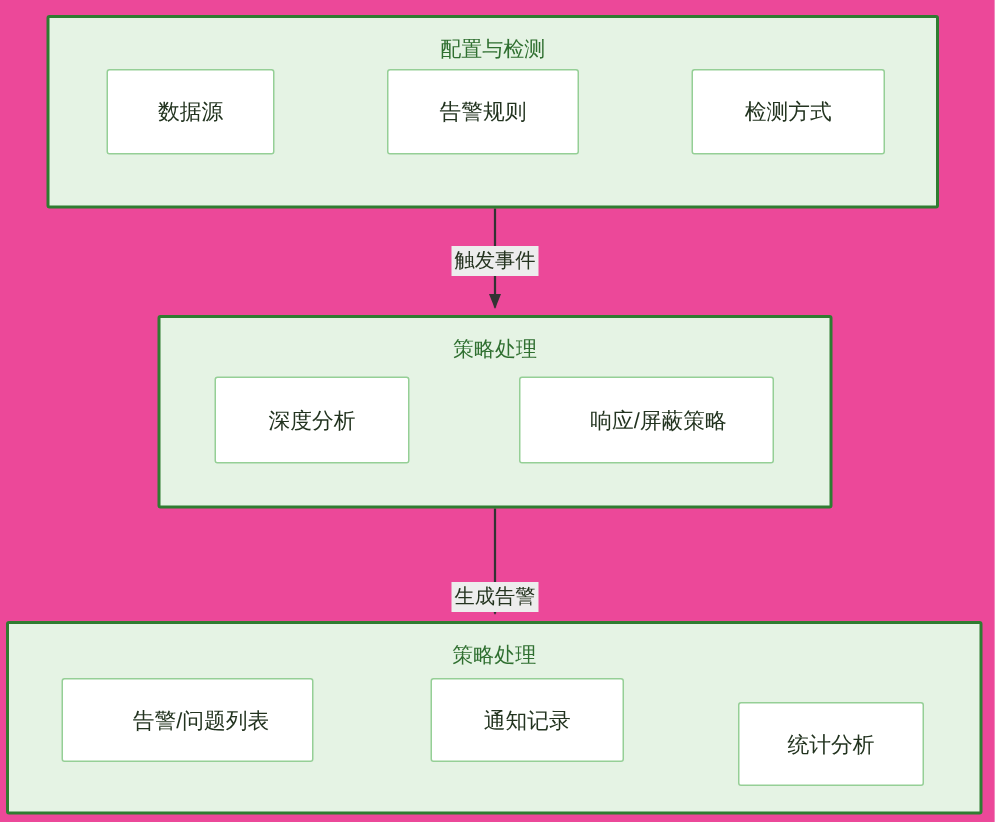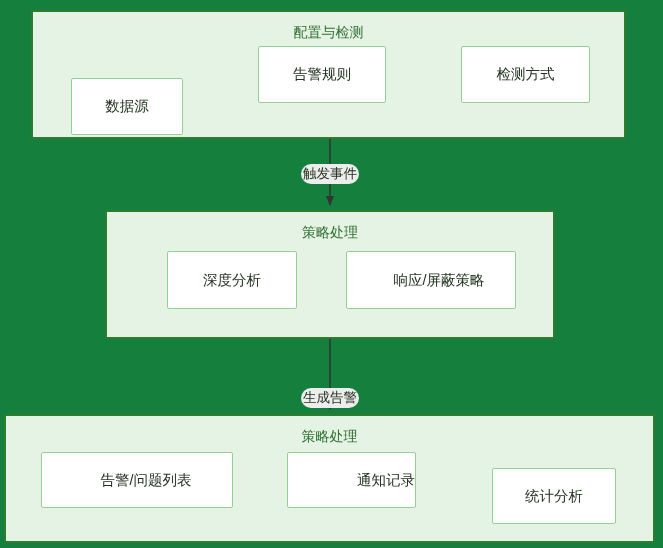--- a/index.html
+++ b/index.html
@@ -11,21 +11,21 @@
   body {
     width: 663px;
     height: 548px;
     overflow: hidden;
     font-family: "Liberation Sans", "DejaVu Sans", sans-serif;
   }
   #diagram {
     position: relative;
     width: 663px;
     height: 548px;
-    background: #15803d;
+    background: #ec4899;
   }
   
   .cluster {
     position: absolute;
     box-sizing: border-box;
     background: #e5f3e4;
     border: 2px solid #2f7c31;
     border-radius: 2px;
   }
   .cluster-title {
@@ -75,21 +75,20 @@
   .edge-label {
     position: absolute;
     background: #ededed;
     color: #24331f;
     font-size: 13.5px;
     line-height: 18px;
     padding: 1px 2px;
     white-space: nowrap;
     transform: translateX(-50%);
     text-align: center;
-    border-radius: 10px;
   }
 </style>
 </head>
 <body>
 
 <div id="diagram">
 
   <svg id="edges" viewBox="0 0 663 548">
     <defs>
       <marker id="arrowDark" markerWidth="10" markerHeight="8" refX="9" refY="4" orient="auto" markerUnits="userSpaceOnUse">
@@ -111,50 +110,50 @@
     <path class="edge-path" d="M330,339 L330,409" marker-end="url(#arrowDark)"></path>
 
     <path class="edge-path" d="M213,480 L281,480" marker-end="url(#arrowDark)"></path>
 
     <path class="edge-path" d="M416,480 L486,480" marker-end="url(#arrowDark)"></path>
   </svg>
 
   <div class="cluster" style="left:31px; top:10px; width:595px; height:129px;">
     <div class="cluster-title" style="top:12px;">配置与检测</div>
   </div>
-  <div class="node" style="left:71px; top:46px; width:112px; height:57px;margin-top:32px;">
+  <div class="node" style="left:71px; top:46px; width:112px; height:57px;">
     <span>数据源</span>
   </div>
   <div class="node" style="left:461px; top:46px; width:129px; height:57px;">
     <span>检测方式</span>
   </div>
   <div class="node" style="left:258px; top:46px; width:128px; height:57px;">
     <span>告警规则</span>
   </div>
 
   <div class="edge-label" style="left:330px; top:164px;">触发事件</div>
 
   <div class="cluster" style="left:105px; top:210px; width:450px; height:129px;">
     <div class="cluster-title" style="top:12px;">策略处理</div>
   </div>
-  <div class="node" style="left:143px; top:251px; width:130px; height:58px;margin-left:24px;">
+  <div class="node" style="left:143px; top:251px; width:130px; height:58px;">
     <span>深度分析</span>
   </div>
   <div class="node" style="left:346px; top:251px; width:170px; height:58px;padding-left:16px;">
     <span>响应/屏蔽策略</span>
   </div>
 
   <div class="edge-label" style="left:330px; top:388px;">生成告警</div>
 
   <div class="cluster" style="left:4px; top:414px; width:651px; height:129px;">
     <div class="cluster-title" style="top:12px;">策略处理</div>
   </div>
-  <div class="node" style="left:41px; top:452px; width:192px; height:56px;padding-left:18px;">
+  <div class="node" style="left:41px; top:452px; width:168px; height:56px;padding-left:18px;">
     <span>告警/问题列表</span>
   </div>
-  <div class="node" style="left:287px; top:452px; width:129px; height:56px;justify-content:flex-end;">
+  <div class="node" style="left:287px; top:452px; width:129px; height:56px;">
     <span>通知记录</span>
   </div>
   <div class="node" style="left:492px; top:468px; width:124px; height:56px;">
     <span>统计分析</span>
   </div>
 
 </div>
 
 </body></html>

